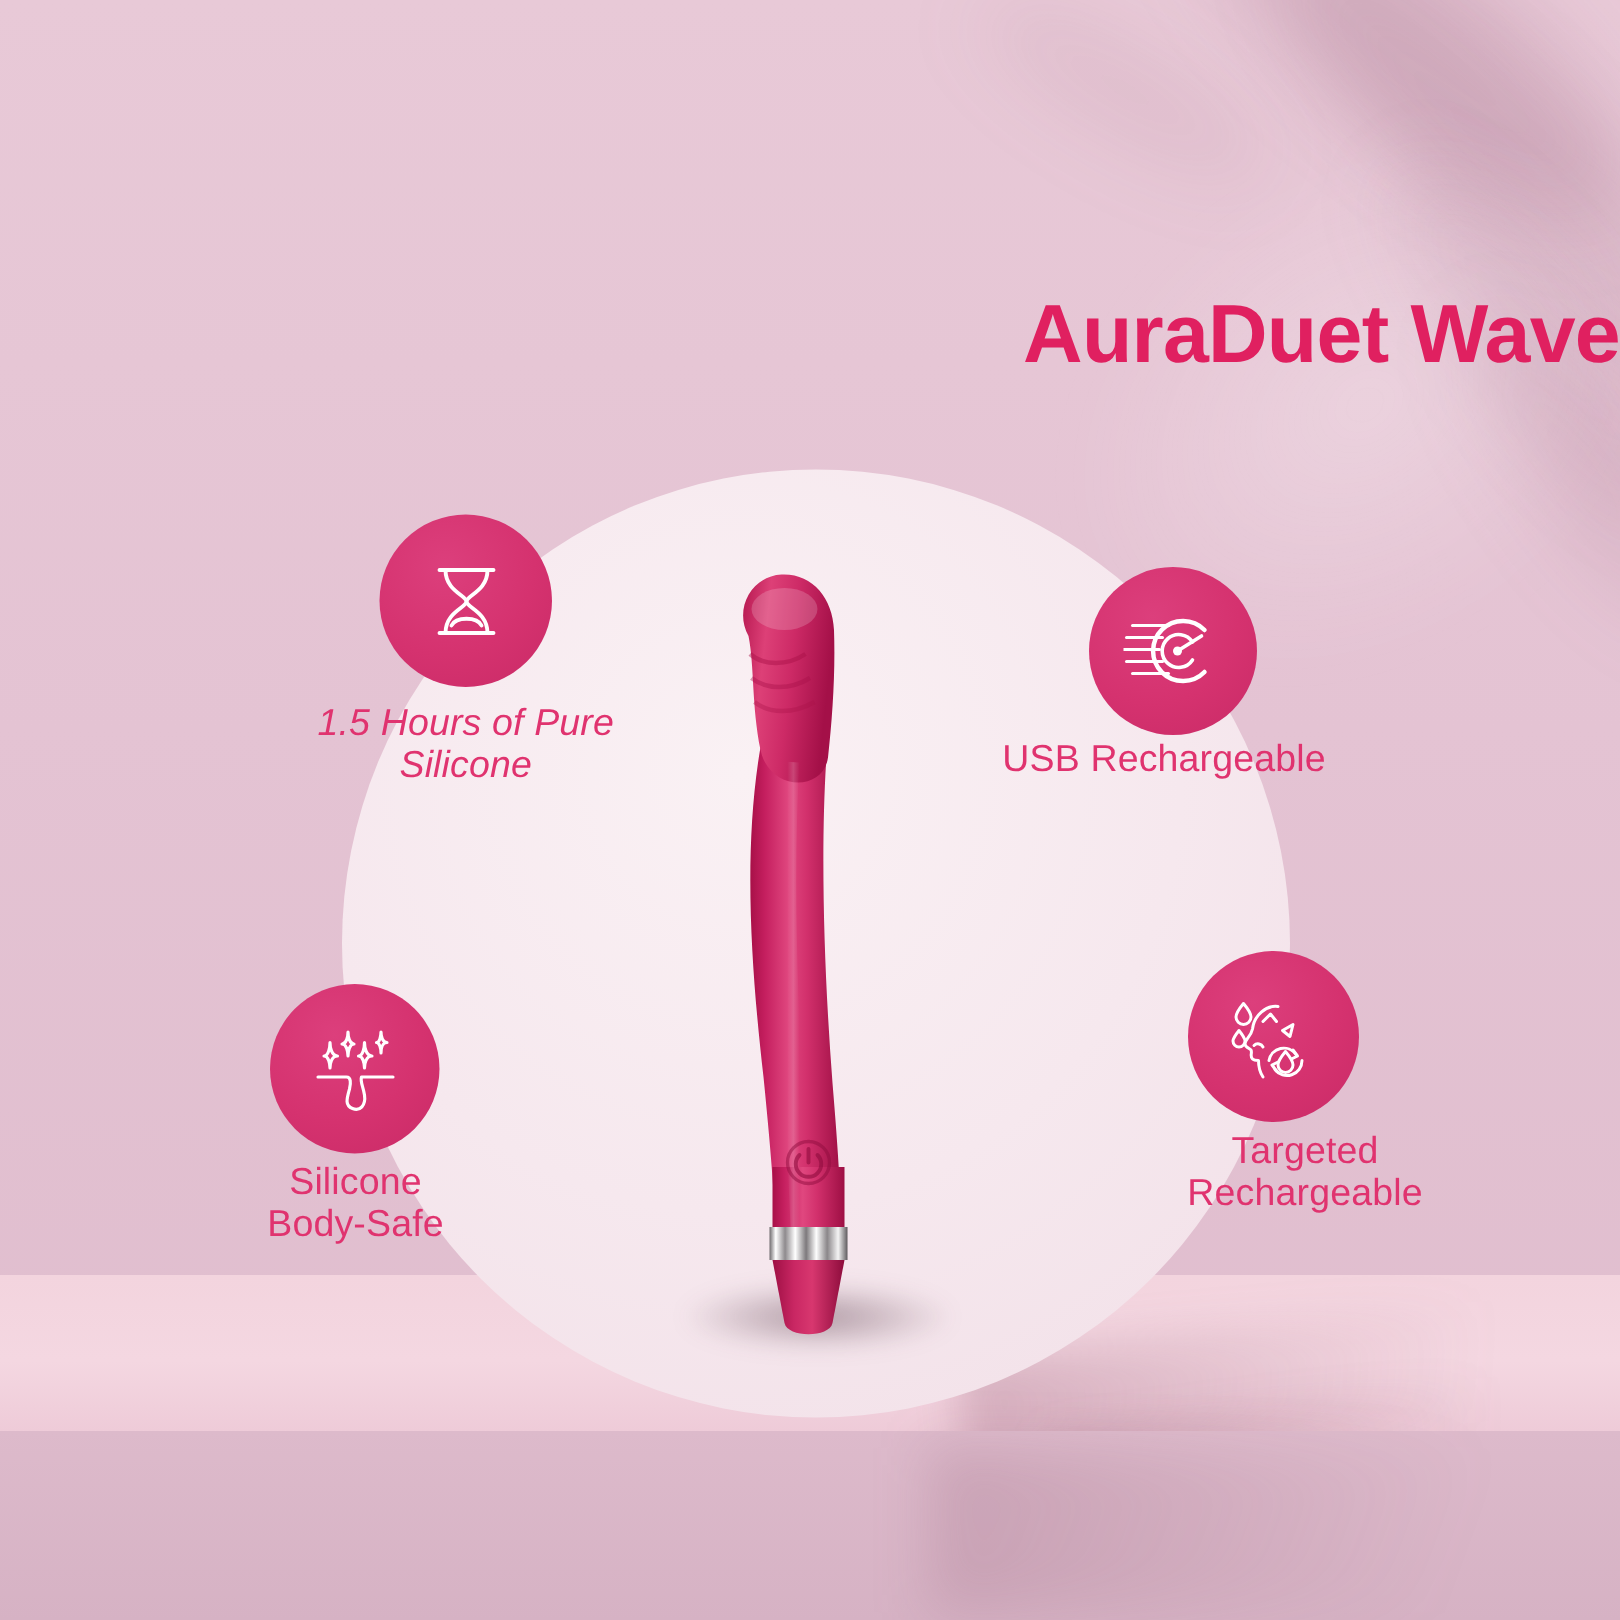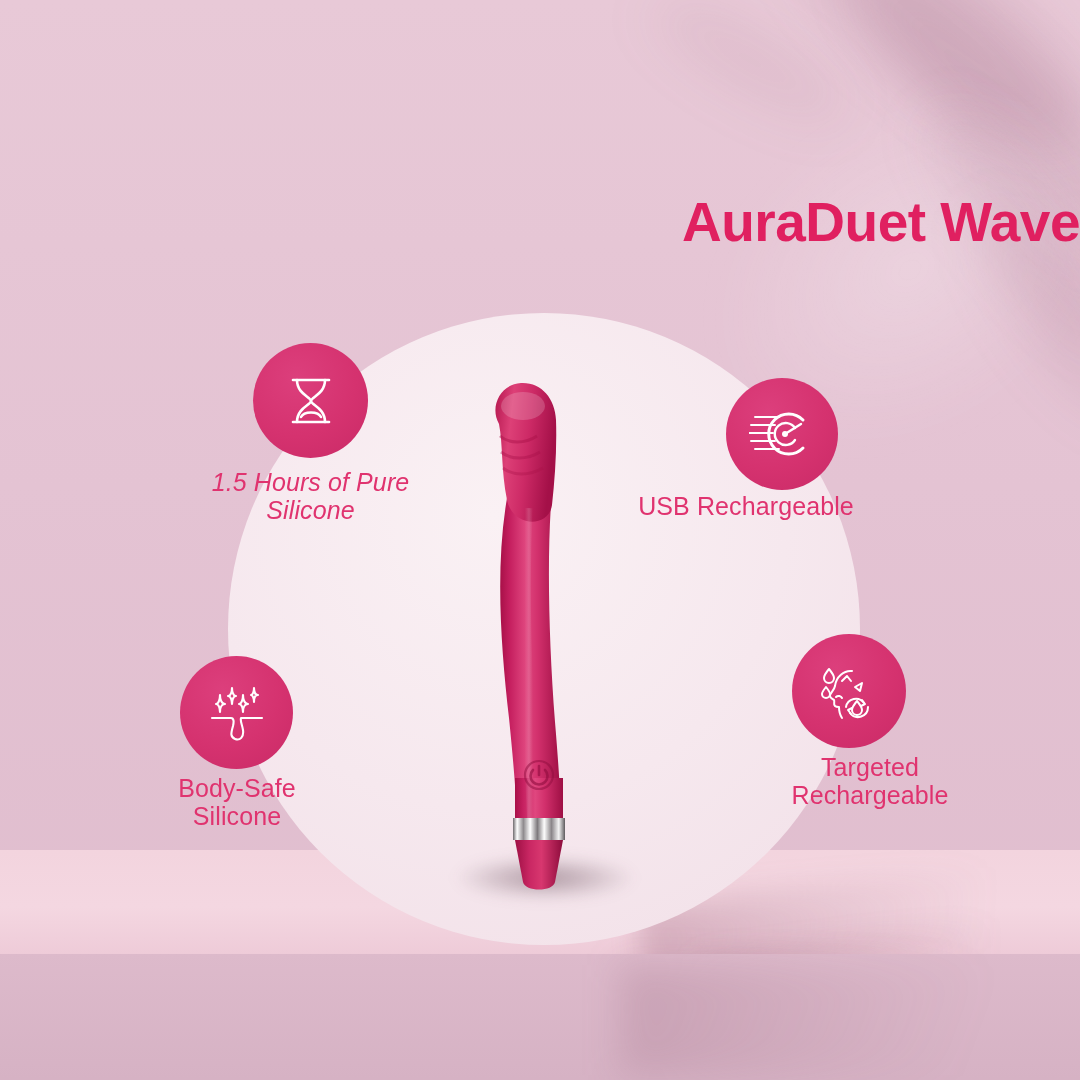--- a/index.html
+++ b/index.html
@@ -57,21 +57,21 @@
   .badge{position:absolute;border-radius:50%;
       background:radial-gradient(circle at 38% 30%,#dc3f7c 0%,#d5326f 55%,#c92a66 100%);
       display:flex;align-items:center;justify-content:center;}
   .badge svg{display:block;}
   .label{position:absolute;text-align:center;color:#e0336f;
       font-size:25px;line-height:1.12;letter-spacing:.1px;}
 
   .b1{left:253px;top:343px;width:115px;height:115px;}
   .l1{left:173px;top:468px;width:275px;font-style:italic;}
   .b2{left:726px;top:378px;width:112px;height:112px;}
-  .l2{left:616px;top:492px;width:260px;text-align:center;}
+  .l2{left:646px;top:492px;width:260px;text-align:center;}
   .b3{left:180px;top:656px;width:113px;height:113px;}
   .l3{left:117px;top:774px;width:240px;}
   .b4{left:792px;top:634px;width:114px;height:114px;}
   .l4{left:750px;top:753px;width:240px;}
 </style>
 </head>
 <body>
 
 <div id="stage">
 
@@ -212,22 +212,22 @@
       <svg width="64" height="62" viewBox="0 0 64 62" fill="none" stroke="#ffffff" stroke-width="2.1" stroke-linecap="round" stroke-linejoin="round">
         <path d="M11 22 C14 22, 15 16, 15 13 C15 16, 16 22, 20 22 C16 22, 15 27, 15 30 C15 27, 14 22, 11 22 Z"></path>
         <path d="M23 14 C26 14, 27 9, 27 6 C27 9, 28 14, 31 14 C28 14, 27 19, 27 22 C27 19, 26 14, 23 14 Z"></path>
         <path d="M34 22 C37 22, 38 16, 38 13 C38 16, 39 22, 43 22 C39 22, 38 27, 38 30 C38 27, 37 22, 34 22 Z"></path>
         <path d="M46 13 C48 13, 49 9, 49 6 C49 9, 50 13, 53 13 C50 13, 49 17, 49 20 C49 17, 48 13, 46 13 Z"></path>
         <path d="M7 36 L26 36 C29 36, 29 40, 28 44 C26 51, 25 55, 30 57 C35 59, 39 55, 38 48 C37 42, 35 39, 36 36 L57 36"></path>
       </svg>
     </span>
   </div>
   <div class="label l3">
+    <div>Silicone</div>
     <div>Body-Safe</div>
-    <div>Silicone</div>
   </div>
 
   <div class="badge b4">
     <span>
       <svg width="66" height="64" viewBox="0 0 66 64" fill="none" stroke="#ffffff" stroke-width="2" stroke-linecap="round" stroke-linejoin="round">
 
         <path d="M36 12 C28 11, 20 18, 19 27 C18 32, 14 34, 14 37 C14 39, 17 40, 18 41 C19 43, 17 45, 19 47 C20 48, 22 48, 23 48 C23 52, 24 56, 26 59"></path>
         <path d="M20 38 C22 36, 25 37, 26 39"></path>
 
         <path d="M26 22 L31 17 L35 22"></path>

